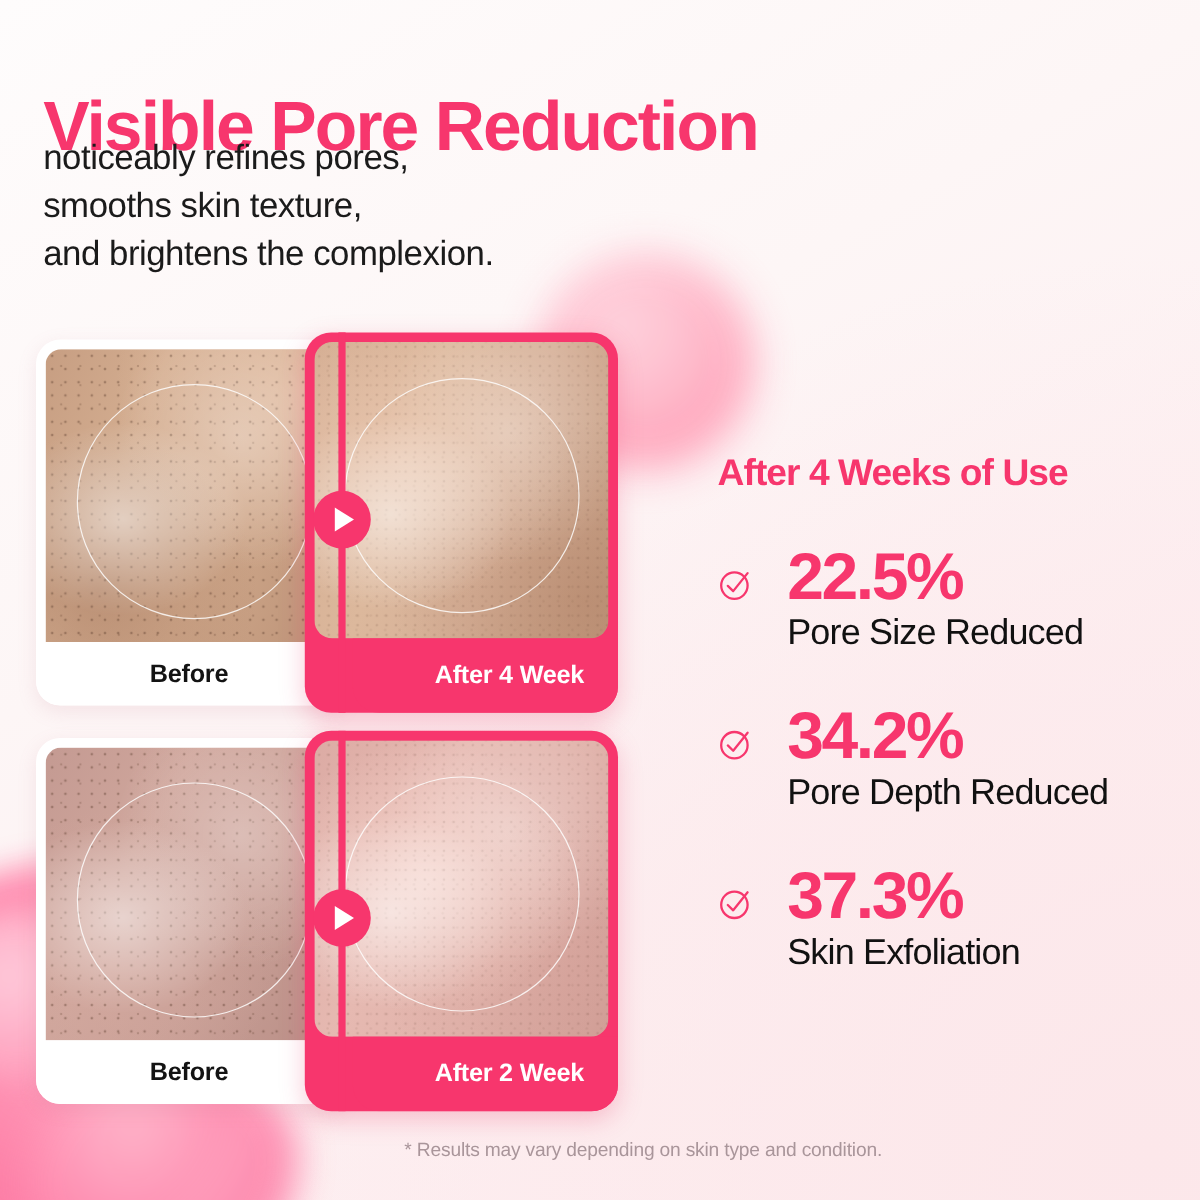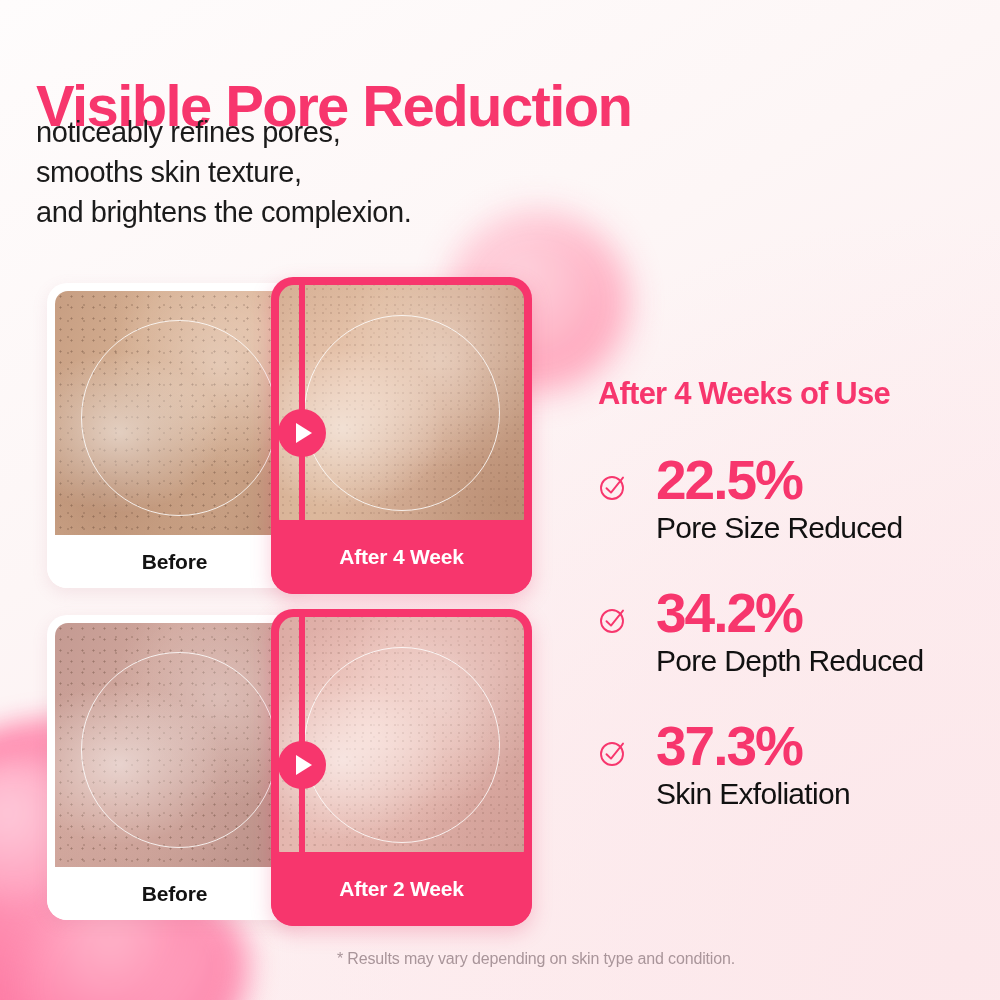--- a/index.html
+++ b/index.html
@@ -93,21 +93,21 @@
     line-height: 40px;
     font-weight: 400;
     letter-spacing: -0.4px;
     color: #1b1b1b;
   }
   .subhead div { white-space: nowrap; }
 
   
   .compare-card {
     position: absolute;
-    left: 47px;
+    left: 30px;
     width: 485px;
     height: 305px;
   }
   .compare-card.card-1 { top: 283px; }
   .compare-card.card-2 { top: 615px; }
 
   .half {
     position: absolute;
     top: 0;
     height: 100%;
@@ -236,25 +236,26 @@
     letter-spacing: -0.2px;
   }
   .half-before .caption {
     height: 53px;
     font-size: 21px;
     color: #131313;
     background: #ffffff;
     border-radius: 0 0 0 20px;
   }
   .half-after .caption {
-    height: 74px;
+    height: 62px;
     font-size: 21px;
     color: #ffffff;
     background: #f7366d;
     border-radius: 0 0 22px 22px;
+    margin-left: 40px;
   }
 
   
   .divider {
     position: absolute;
     left: 252px;
     top: -6px;
     width: 6px;
     height: 317px;
     background: #f7366d;

